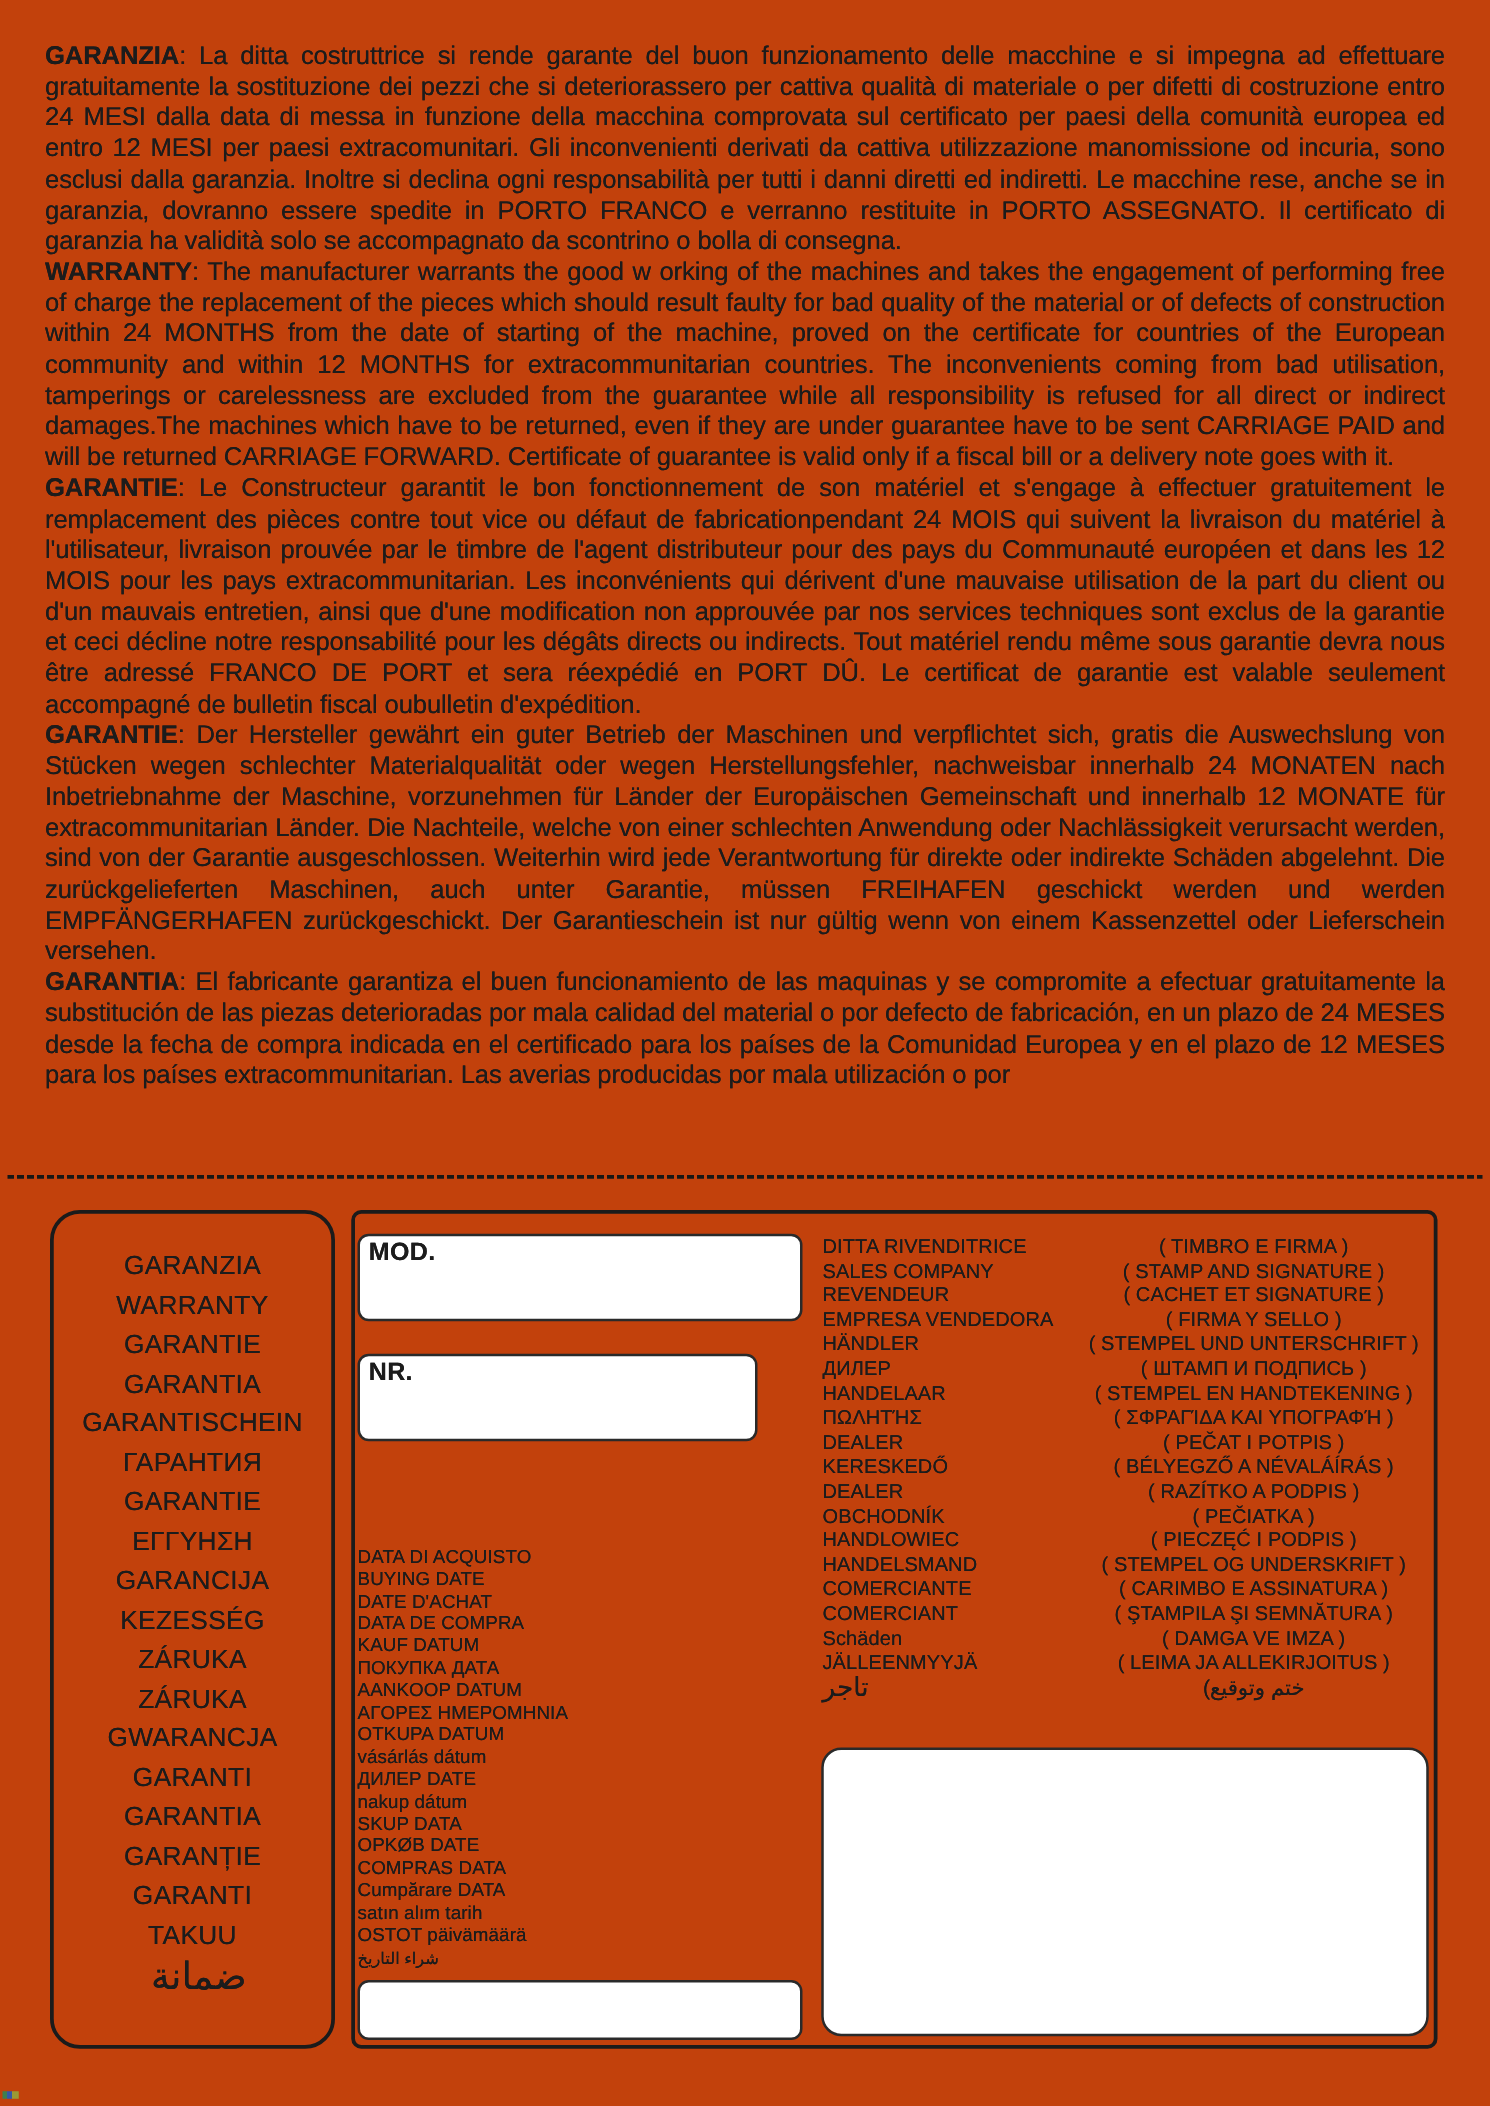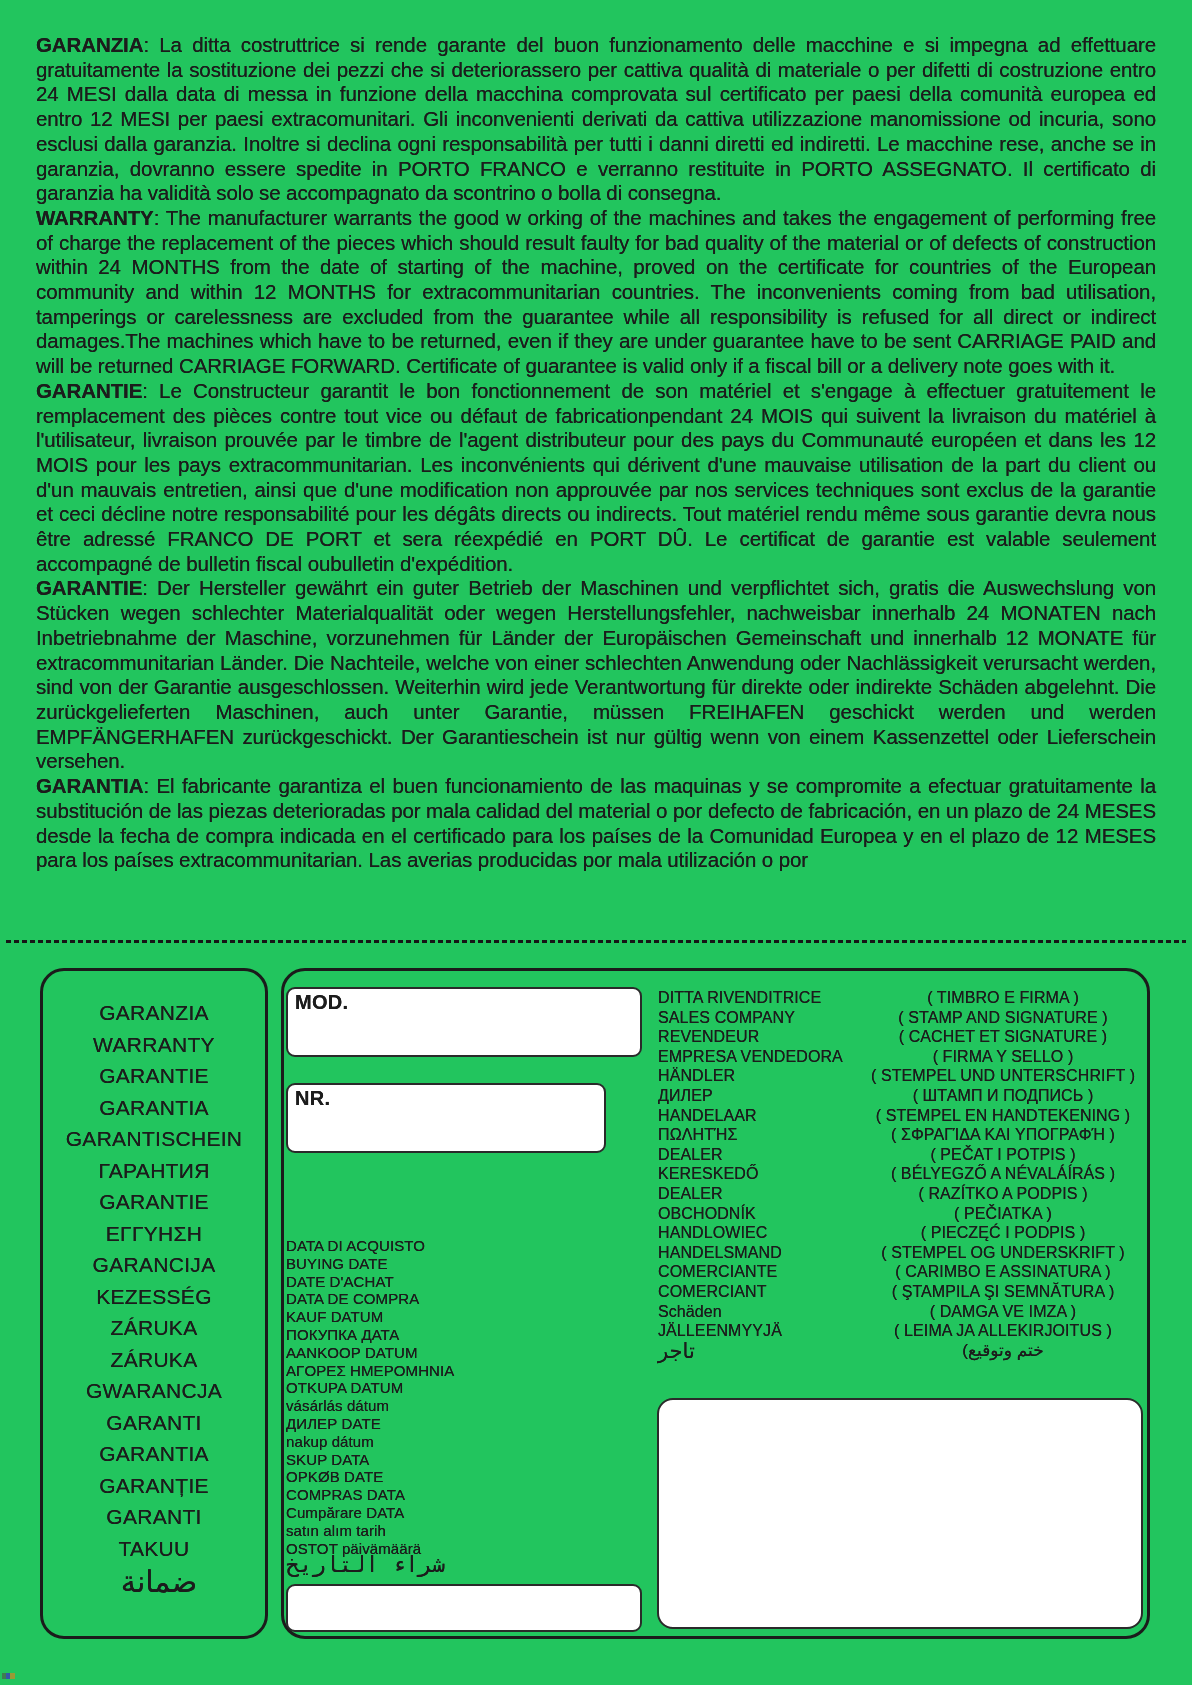--- a/index.html
+++ b/index.html
@@ -1,20 +1,20 @@
 <!DOCTYPE html>
 <html><head>
 <meta charset="utf-8">
 <style>
   html, body { margin: 0; padding: 0; background: #ffffff; }
   .page {
     position: relative;
     width: 1192px;
     height: 1685px;
-    background: #22c55e;
+    background: #c2410c;
     font-family: "Liberation Sans", sans-serif;
     color: #1c1c1c;
     overflow: hidden;
     text-shadow: 0 0 0.4px currentColor;
   }
 
   
   .text-block {
     position: absolute;
     left: 36px; top: 33px; width: 1120px;
@@ -45,21 +45,21 @@
     text-align: center;
     font-size: 21px;
     line-height: 31.5px;
     letter-spacing: 0.3px;
   }
   .left-list div:last-child { font-size: 30px; line-height: 36px; padding-left: 10px; }
 
   .big-box {
     position: absolute;
     left: 281px; top: 968px; width: 869px; height: 671px;
-    border: 3px solid #1b1b1b; border-radius: 24px;
+    border: 3px solid #1b1b1b; border-radius: 8px;
     box-sizing: border-box;
   }
 
   .field-box {
     position: absolute;
     border: 2px solid #2a2a2a; border-radius: 9px;
     box-sizing: border-box;
     background: #ffffff;
   }
   .field-label {
@@ -72,21 +72,21 @@
   .box-nr  { left: 2px;  top: 112px;  width: 320px; height: 70px; }
   .box-mat { left: 2px;  top: 177px; width: 356px; height: 75px; }
 
   .date-list {
     position: absolute;
     left: 2px; top: 266px; width: 356px;
     font-size: 15px;
     line-height: 17.8px;
     letter-spacing: 0.1px;
   }
-  .date-list div:last-child { font-size: 22px; line-height: 20px; font-family: Liberation Mono, monospace; }
+  .date-list div:last-child { font-size: 13px; line-height: 20px; }
 
   .box-date { left: 2px; top: 613px; width: 356px; height: 48px; }
 
   .dealer-list {
     position: absolute;
     left: 374px; top: 17px; width: 212px;
     text-align: left;
     font-size: 16px;
     line-height: 19.6px;
     letter-spacing: 0.1px;

